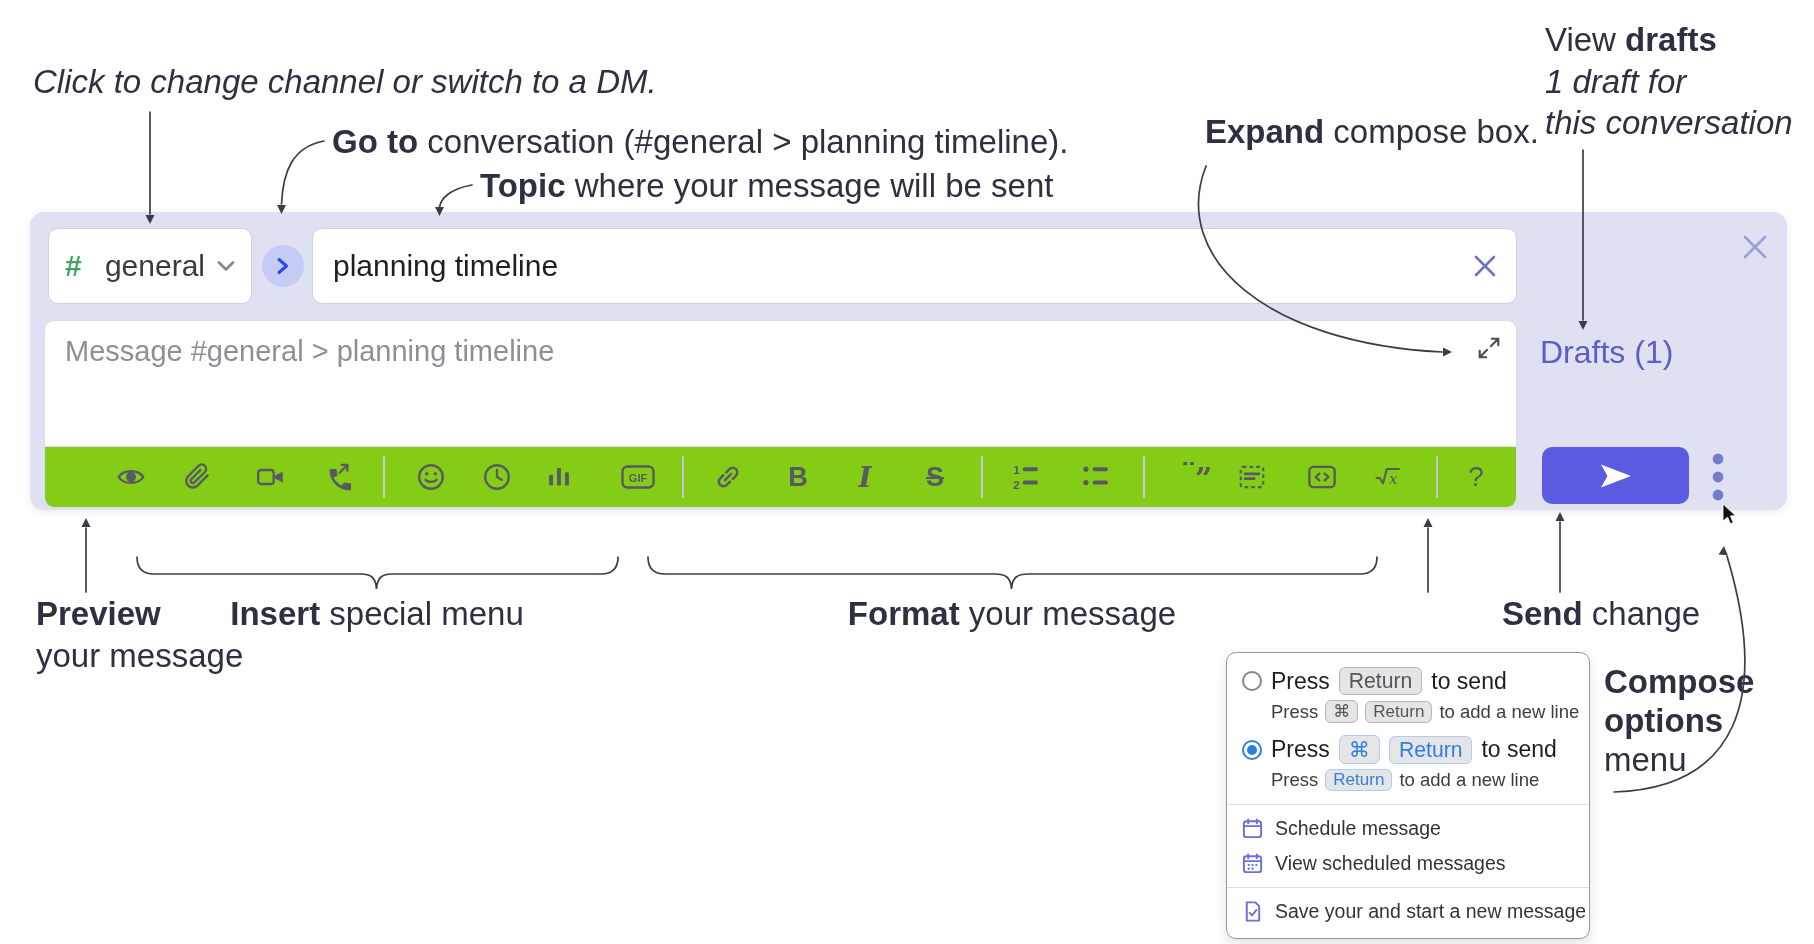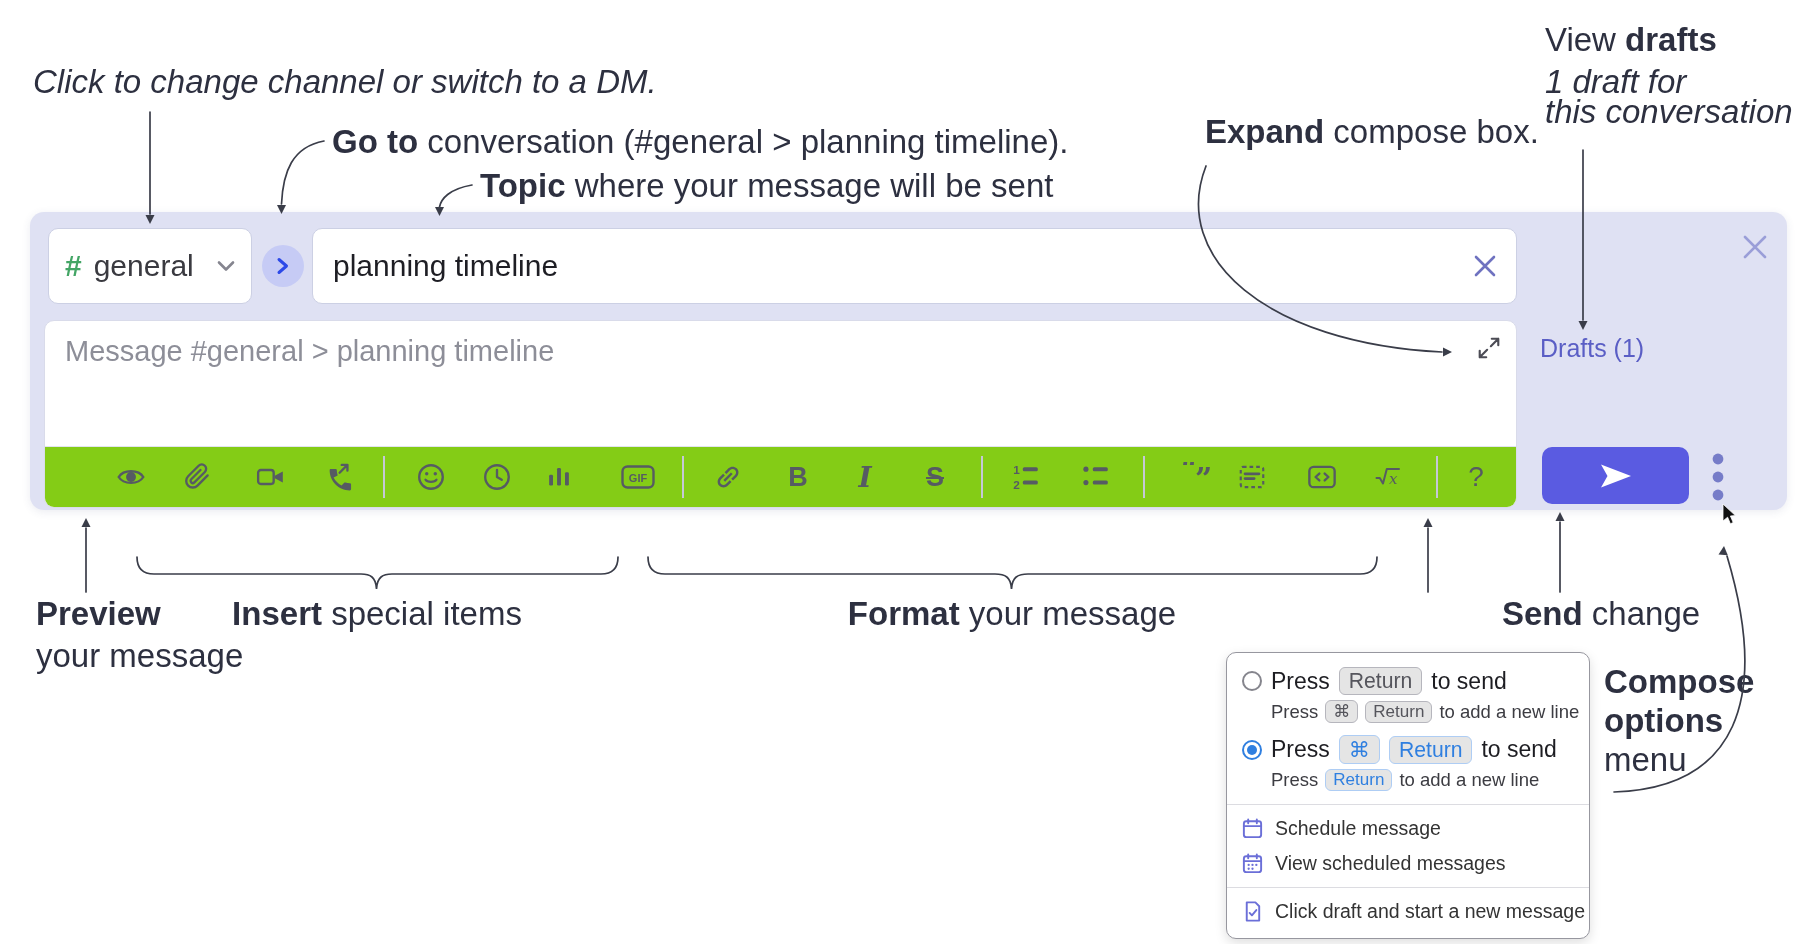--- a/index.html
+++ b/index.html
@@ -10,21 +10,21 @@
   .ann b{font-weight:700;}
   .ann.it{font-style:italic;}
   .center{transform:translateX(-50%);}
 
   
   .compose{left:30px;top:212px;width:1757px;height:298px;background:#dfe1f3;border-radius:14px;
            box-shadow:0 2px 8px rgba(60,64,120,.10);}
   .pill{background:#ffffff;border:1px solid #ccd0e4;border-radius:10px;box-sizing:border-box;}
   .channel-pill{left:48px;top:228px;width:204px;height:76px;display:flex;align-items:center;gap:12px;padding:0 16px;cursor:pointer;}
   .hash{color:#43a565;font-size:30px;font-weight:700;}
-  .chname{font-size:30px;color:#3a3a40;flex:1;}
+  .chname{font-size:30px;color:#3a3a40;flex:1;text-align:right;}
   .goto-circle{left:262px;top:245px;width:42px;height:42px;border-radius:50%;background:#c6cbf5;
                display:flex;align-items:center;justify-content:center;cursor:pointer;}
   .topic-input{left:312px;top:228px;width:1205px;height:76px;display:flex;align-items:center;padding:0 18px;}
   .topic-input input{flex:1;border:none;outline:none;font-size:30px;color:#1e1e24;background:transparent;
                      font-family:inherit;}
   .clearx{color:#6f72c0;cursor:pointer;display:flex;}
   .closex{left:1740px;top:232px;color:#9a9ed8;cursor:pointer;display:flex;}
 
   .msgcard{left:44px;top:320px;width:1473px;height:188px;background:#ffffff;border:1px solid #d9dbea;
            border-radius:10px;box-sizing:border-box;overflow:hidden;display:flex;flex-direction:column;}
@@ -35,21 +35,21 @@
   .expandico{position:absolute;right:14px;top:14px;color:#4c4c55;cursor:pointer;display:flex;}
   .toolbar{height:60px;background:#84cc16;border-top:1px solid #e2e4ee;position:relative;}
   .tb-btn{position:absolute;top:7px;width:46px;height:46px;display:flex;align-items:center;justify-content:center;
           color:#565b63;cursor:pointer;border-radius:6px;}
   .tb-div{position:absolute;top:9px;width:2px;height:42px;background:#c5c8d7;}
   .glyph{font-size:27px;font-weight:700;color:#565b63;}
   .glyph.ital{font-family:"DejaVu Serif","Liberation Serif",serif;font-style:italic;font-weight:700;font-size:28px;}
   .glyph.strike{text-decoration:line-through;}
   .glyph.help{font-weight:500;font-size:28px;}
 
-  .drafts{left:1540px;top:334px;font-size:25px;color:#5a5ec5;cursor:pointer;}
+  .drafts{left:1540px;top:334px;font-size:32px;color:#5a5ec5;cursor:pointer;}
   .sendbtn{left:1542px;top:447px;width:147px;height:57px;background:#5a5be1;border:none;border-radius:10px;
            display:flex;align-items:center;justify-content:center;cursor:pointer;}
   .dotsbtn{left:1706px;top:450px;width:24px;height:54px;display:flex;align-items:center;justify-content:center;cursor:pointer;}
 
   
   .popup{left:1226px;top:652px;width:364px;background:#fff;border:1.5px solid #97979f;border-radius:10px;
          padding:9px 0;box-sizing:border-box;box-shadow:0 4px 12px rgba(0,0,0,.13);}
   .opt-row{display:flex;align-items:center;gap:9px;padding:5px 15px;font-size:23px;color:#1d1d22;white-space:nowrap;}
   .opt-sub{display:flex;align-items:center;gap:7px;padding:0 15px 7px 44px;font-size:18.5px;color:#3c3c42;white-space:nowrap;}
   kbd{border:1.5px solid #b6b6bd;border-radius:6px;padding:1px 9px;background:#e5e5e5;color:#55555c;
@@ -73,21 +73,21 @@
 <div class="canvas">
 
   <div class="abs ann it" style="left:33px;top:62px;">Click to change channel or switch to a DM.</div>
 
   <div class="abs ann" style="left:332px;top:122px;"><b>Go to</b><span> conversation (#general &gt; planning timeline).</span></div>
   <div class="abs ann" style="left:480px;top:166px;text-align:right;"><b>Topic</b><span> where your message will be sent</span></div>
   <div class="abs ann" style="left:1205px;top:112px;"><b>Expand</b><span> compose box.</span></div>
 
   <div class="abs ann" style="left:1545px;top:20px;"><span>View </span><b>drafts</b></div>
   <div class="abs ann it" style="left:1545px;top:62px;">1 draft for</div>
-  <div class="abs ann it" style="left:1545px;top:92px;">this conversation</div>
+  <div class="abs ann it" style="left:1545px;top:103px;">this conversation</div>
 
   <div class="abs compose"></div>
 
   <div class="abs pill channel-pill">
     <span class="hash">#</span>
     <span class="chname">general</span>
     <span>
       <svg width="18" height="12" viewBox="0 0 18 12">
           <path d="M2,2.5 L9,9.5 L16,2.5" fill="none" stroke="#85858f" stroke-width="2.6" stroke-linecap="round" stroke-linejoin="round"></path>
         </svg>
@@ -261,21 +261,21 @@
   <span class="abs dotsbtn">
     <svg width="12" height="48" viewBox="0 0 12 48">
         <circle cx="6" cy="6" r="5.4" fill="#767cc8"></circle>
         <circle cx="6" cy="24" r="5.4" fill="#767cc8"></circle>
         <circle cx="6" cy="42" r="5.4" fill="#767cc8"></circle>
       </svg>
   </span>
 
   <div class="abs ann" style="left:36px;top:594px;"><b>Preview</b></div>
   <div class="abs ann" style="left:36px;top:636px;">your message</div>
-  <div class="abs ann center" style="left:377px;top:594px;"><b>Insert</b><span> special items</span></div>
+  <div class="abs ann center" style="left:377px;top:594px;"><b>Insert</b><span> special menu</span></div>
   <div class="abs ann center" style="left:1012px;top:594px;"><b>Format</b><span> your message</span></div>
   <div class="abs ann" style="left:1502px;top:594px;"><b>Send</b><span> change</span></div>
   <div class="abs ann" style="left:1604px;top:662px;line-height:39px;">
     <b>Compose</b><br>
     <b>options</b><br>
     <span>menu</span>
   </div>
 
   <div class="abs popup">
     <div class="opt-row">
@@ -321,21 +321,21 @@
           <circle cx="12" cy="17.5" r="1.2" fill="currentColor"></circle>
         </svg>
       <span>View scheduled messages</span>
     </div>
     <div class="menu-sep"></div>
     <div class="menu-item">
       <svg width="23" height="23" viewBox="0 0 24 24">
           <path d="M6,2.5 h9 l4,4 V21.5 H6 Z" fill="none" stroke="currentColor" stroke-width="2" stroke-linejoin="round"></path>
           <path d="M9,13.5 L11.4,16 L16,10.5" fill="none" stroke="currentColor" stroke-width="2" stroke-linecap="round" stroke-linejoin="round"></path>
         </svg>
-      <span>Click draft and start a new message</span>
+      <span>Save your and start a new message</span>
     </div>
   </div>
 
   <svg class="abs overlay" width="1814" height="944" viewBox="0 0 1814 944">
     <g stroke="#3a3d49" stroke-width="1.7" fill="none" stroke-linecap="round">
       <path d="M150,112 V214"></path>
       <path d="M324,141 C292,147 283,172 281.5,204"></path>
       <path d="M472,185 C449,189 441,199 439.5,207"></path>
       <path d="M1206,166 C1170,258 1266,343 1442,352"></path>
       <path d="M1583,150 V320"></path>

